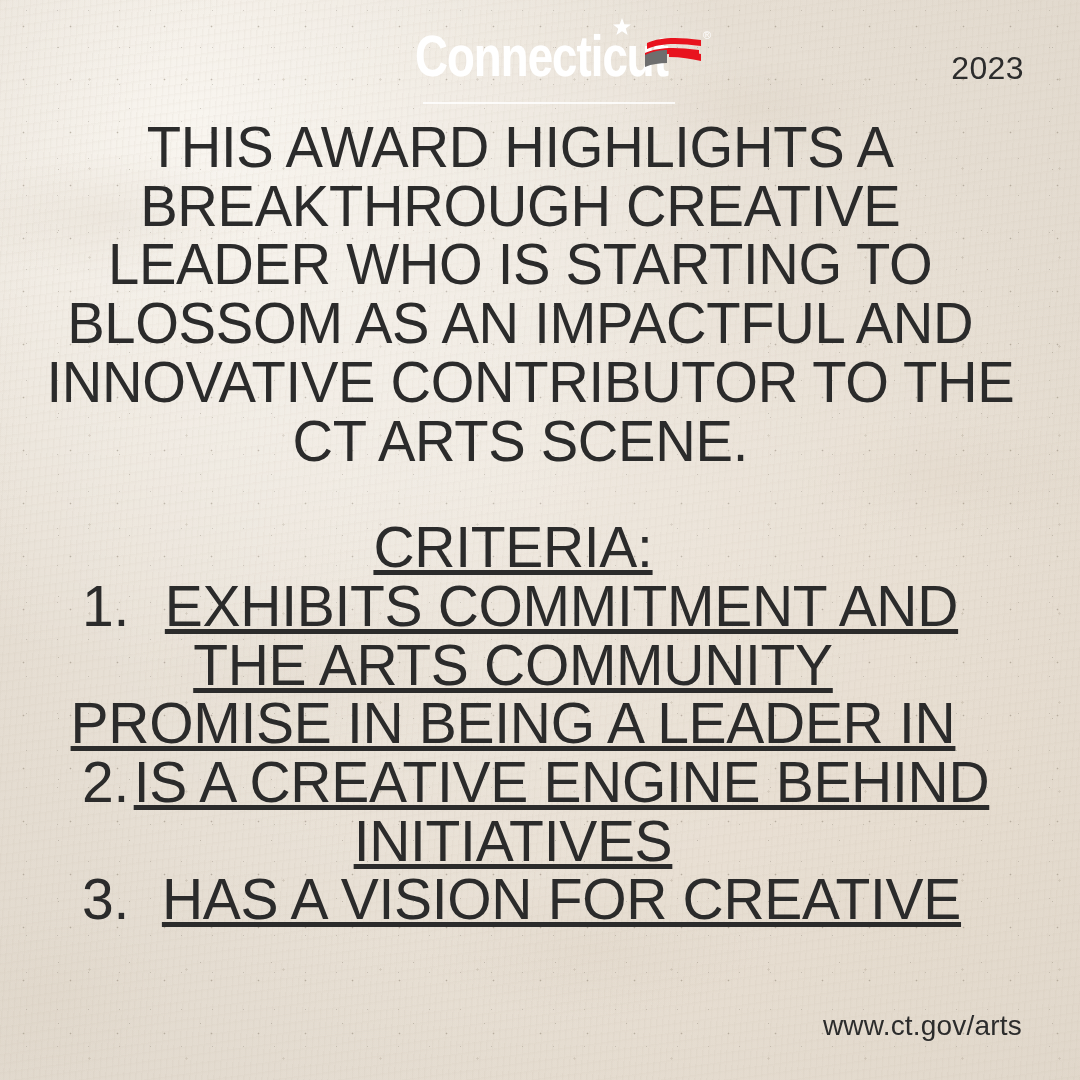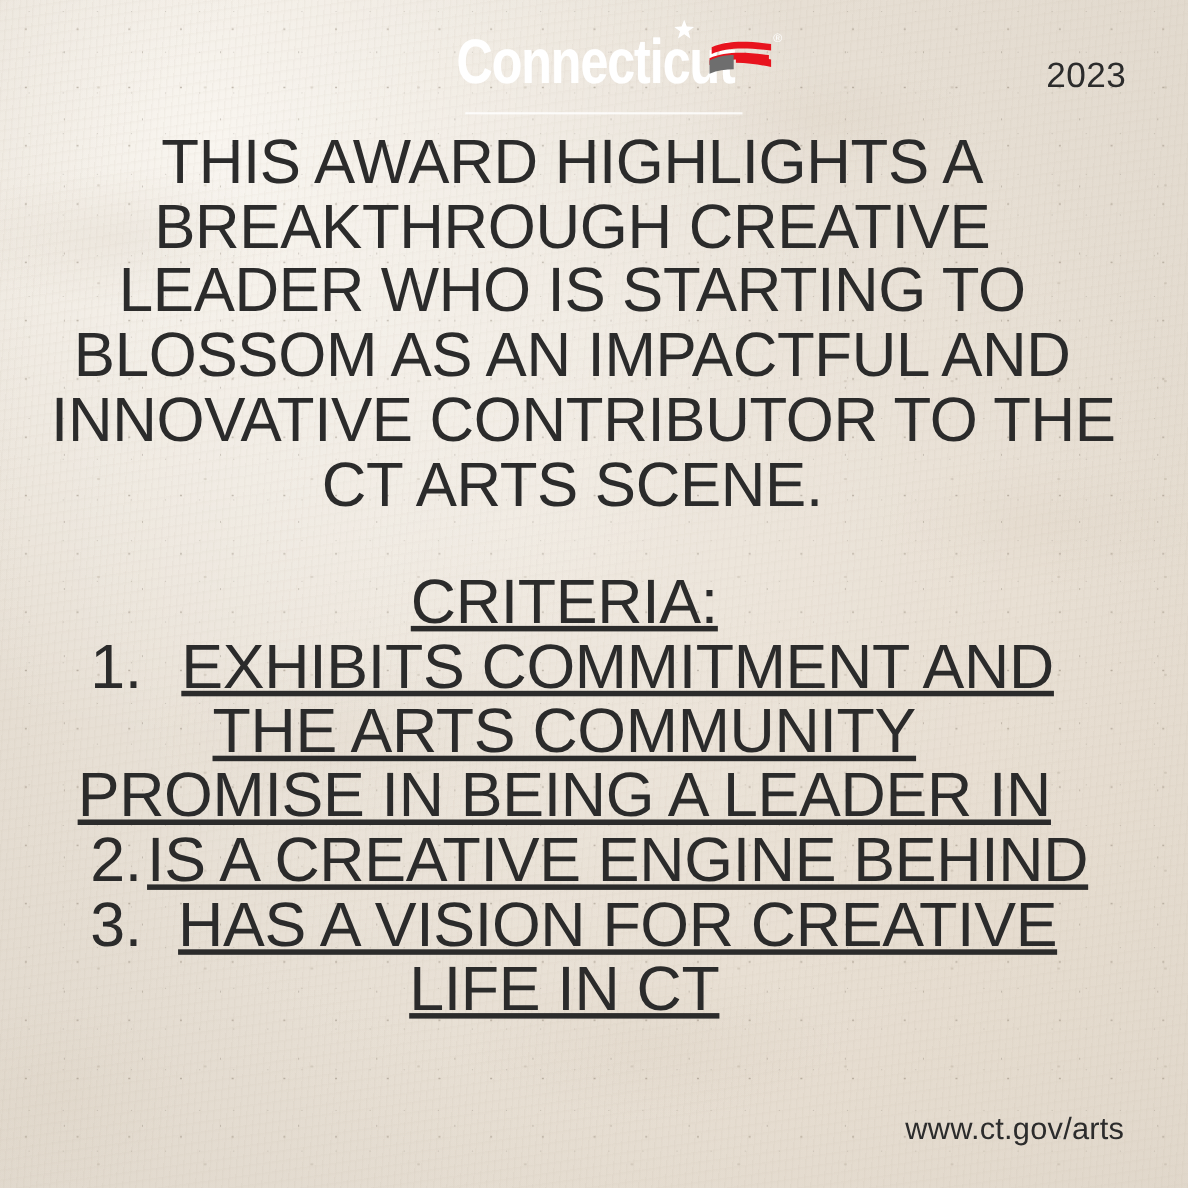--- a/index.html
+++ b/index.html
@@ -279,28 +279,28 @@
           </span>
           <span class="ln">THE ARTS COMMUNITY</span>
           <span class="ln">PROMISE IN BEING A LEADER IN</span>
         </li>
 
         <li class="criteria-item">
           <span class="lead">
             <span class="num">2.</span>
             <span class="ln">IS A CREATIVE ENGINE BEHIND</span>
           </span>
+          <span class="ln">INITIATIVES</span>
         </li>
 
         <li class="criteria-item">
           <span class="lead">
             <span class="num">3.</span>
             <span class="ln">HAS A VISION FOR CREATIVE</span>
           </span>
-          <span class="ln">LIFE IN CT</span>
         </li>
 
       </ul>
     </div>
   </div>
 
   <a class="site-url" href="#" style="text-decoration:none;color:#2c2c2c;">www.ct.gov/arts</a>
 
 </div>
 

